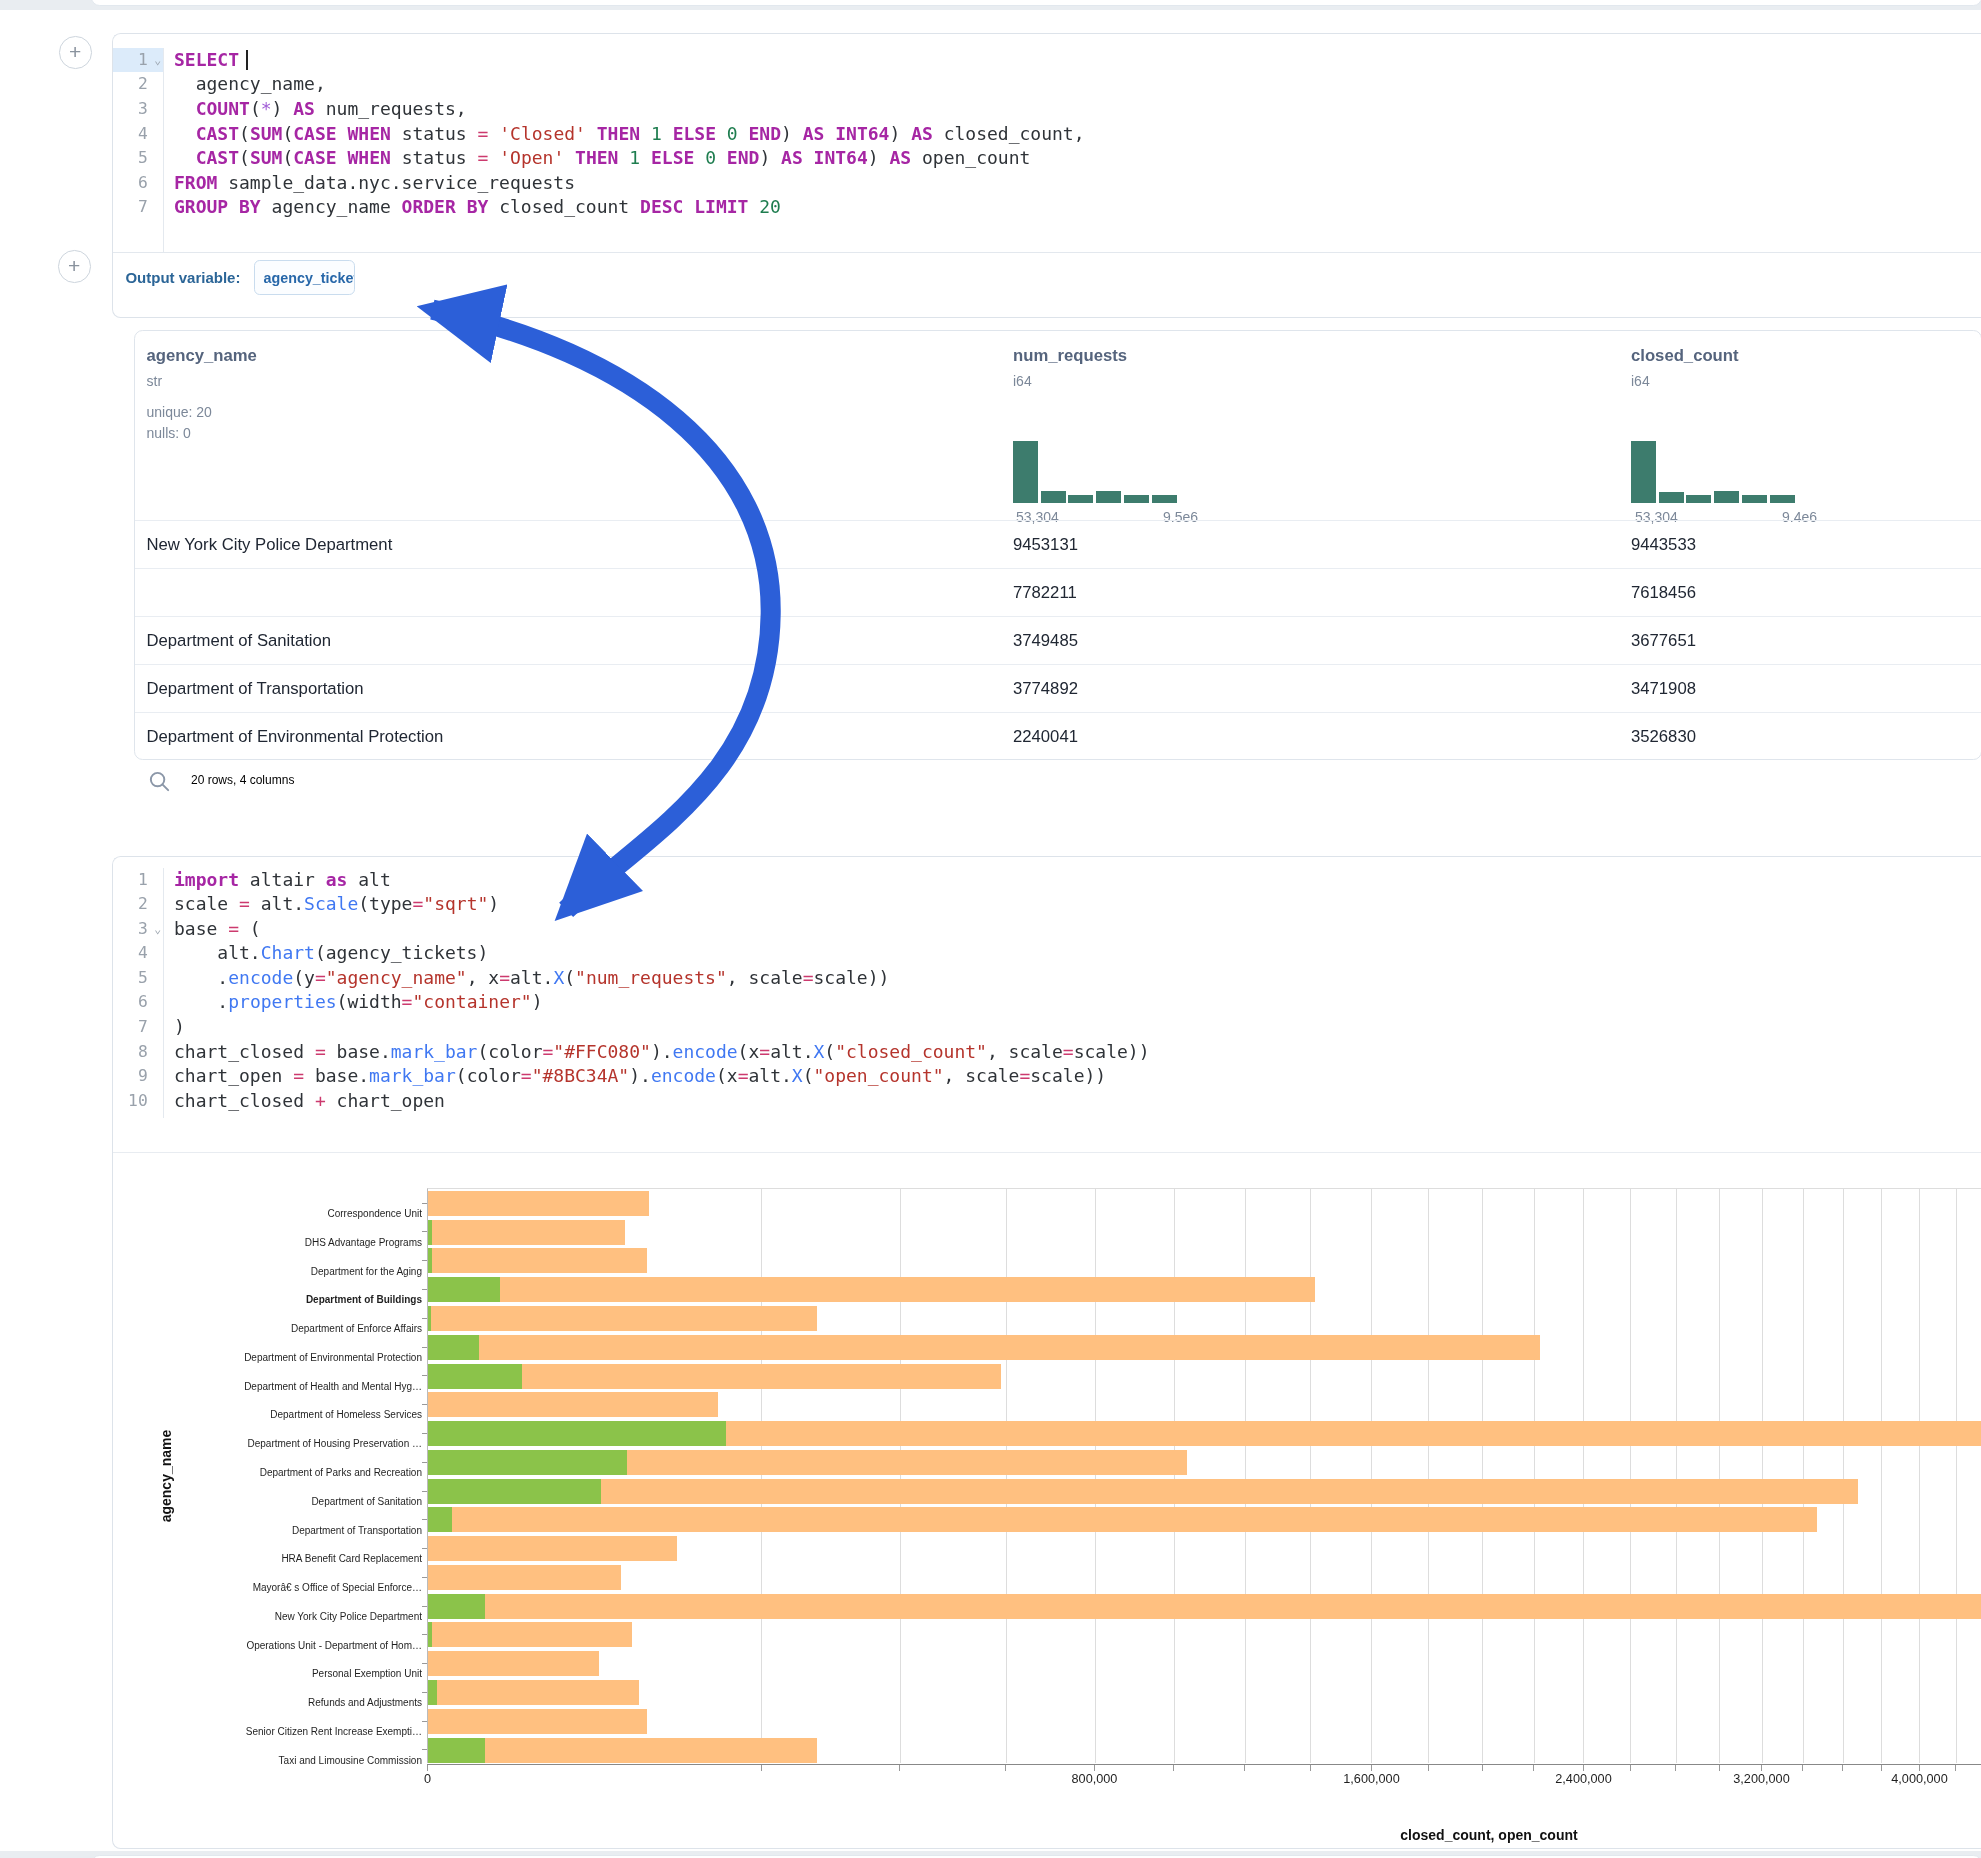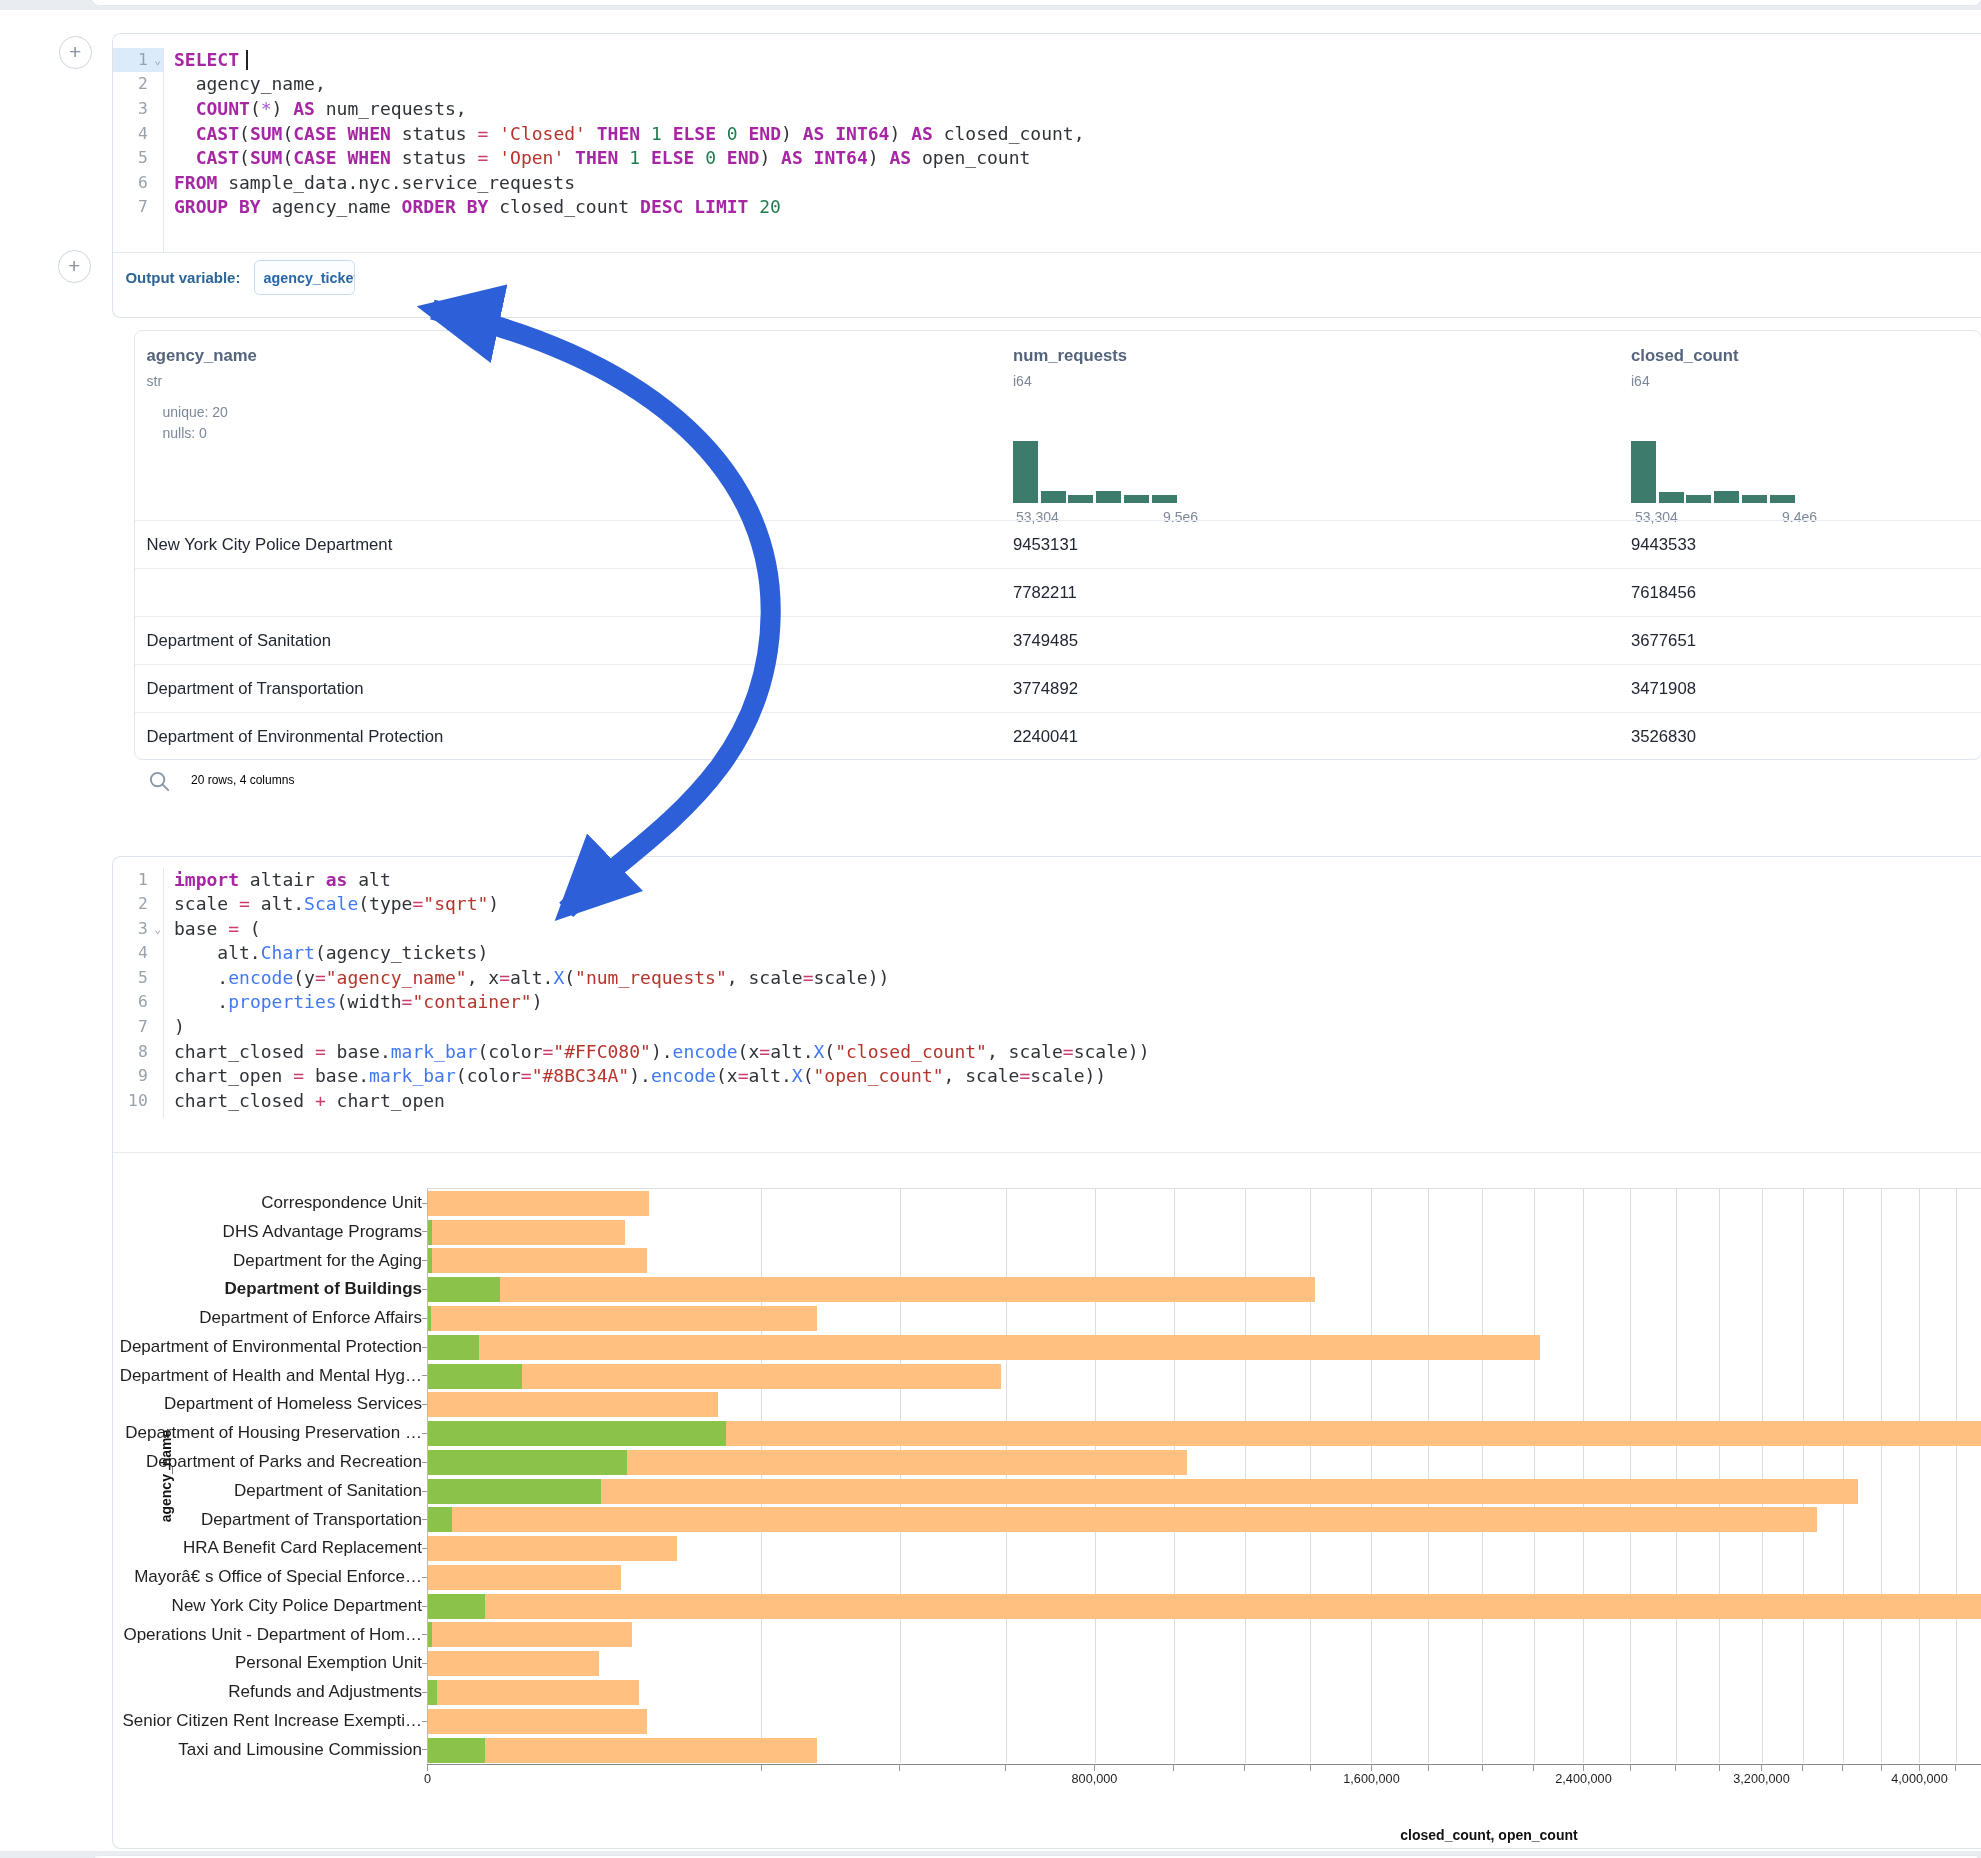--- a/index.html
+++ b/index.html
@@ -54,21 +54,21 @@
   .tbl-row { height:48px; border-top:1px solid #e9edf2; position:relative; }
   .tbl-cell { position:absolute; top:0; height:48px; line-height:48px; font-size:16.7px; color:#202733; white-space:nowrap; }
   .tbl-footer { position:absolute; left:134px; top:765px; width:956px; height:38px; }
   .tbl-footer .txt { position:absolute; left:57px; top:7.6px; font-size:12px; color:#000000; }
 
   
   #chart-wrap { position:absolute; left:112px; top:1152px; width:1870px; height:698px; border-top:1px solid #e8ecf1; }
   #plot { position:absolute; left:314px; top:35px; width:1555px; height:575px; border-top:1px solid #dddddd; border-left:1px solid #bbbbbb; overflow:hidden; background:#fff; }
   .gridline { position:absolute; top:0; bottom:0; width:1px; background:#dddddd; }
   .bar { position:absolute; height:25px; }
-  .ylab { position:absolute; right:1561px; width:306px; text-align:right; font-size:17px; color:#1f1f1f; line-height:13.4px; white-space:nowrap; }
+  .ylab { position:absolute; right:1561px; width:306px; text-align:right; font-size:10px; color:#1f1f1f; line-height:13.4px; white-space:nowrap;margin-top:11px; }
   .ytick { position:absolute; left:309px; width:5.7px; height:1px; background:#999; }
   .xaxis-line { position:absolute; left:314px; width:1555px; top:611px; height:1px; background:#888; }
   .xtick { position:absolute; top:612px; width:1px; height:5.7px; background:#999; }
   .xlab { position:absolute; top:619px; width:115px; margin-left:-57px; text-align:center; font-size:12.7px; color:#1f1f1f; }
   .xtitle { position:absolute; top:674px; font-size:14px; font-weight:bold; color:#111; }
   .ytitle { position:absolute; left:-4.8px; top:315px; font-size:14px; font-weight:bold; color:#111; transform:rotate(-90deg); transform-origin:center; width:115px; text-align:center; }
 
   #arrow-svg { position:absolute; left:0; top:0; width:1982px; height:1858px; pointer-events:none; z-index:50; }
 
   .search-icon-svg { position:absolute; left:13.4px; top:3.8px; }
@@ -109,21 +109,21 @@
     <div class="outvar-pill">
       <span>agency_tickets</span>
     </div>
   </div>
 </div>
 
 <div id="table-card">
   <div class="col-head" style="left:11.5px;">
     <div class="col-name">agency_name</div>
     <div class="col-type">str</div>
-    <div class="col-meta" style="padding-top:13.4px;margin-left:16px;">
+    <div class="col-meta" style="padding-top:13.4px;">
       <div>unique: 20</div>
       <div>nulls: 0</div>
     </div>
   </div>
   <div class="col-head" style="left:878px;">
     <div class="col-name">num_requests</div>
     <div class="col-type">i64</div>
   </div>
   <div class="hist" style="left:878px;" id="hist-1">
       <div class="bin" style="left: 0px; width: 25px; height: 62px; background: rgb(61, 124, 109);"></div>

